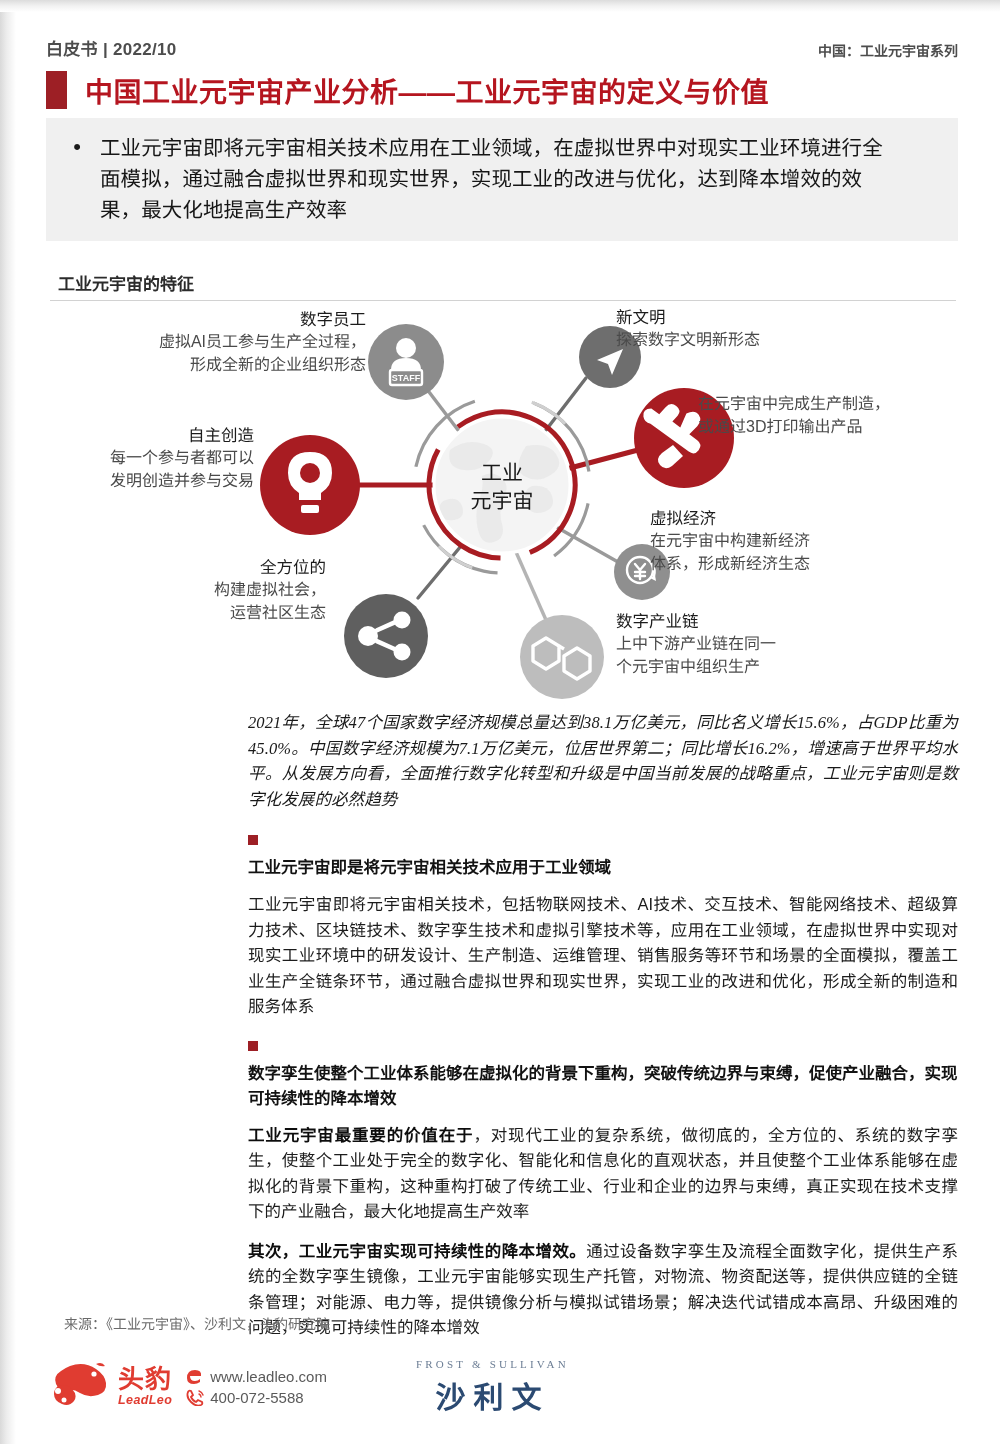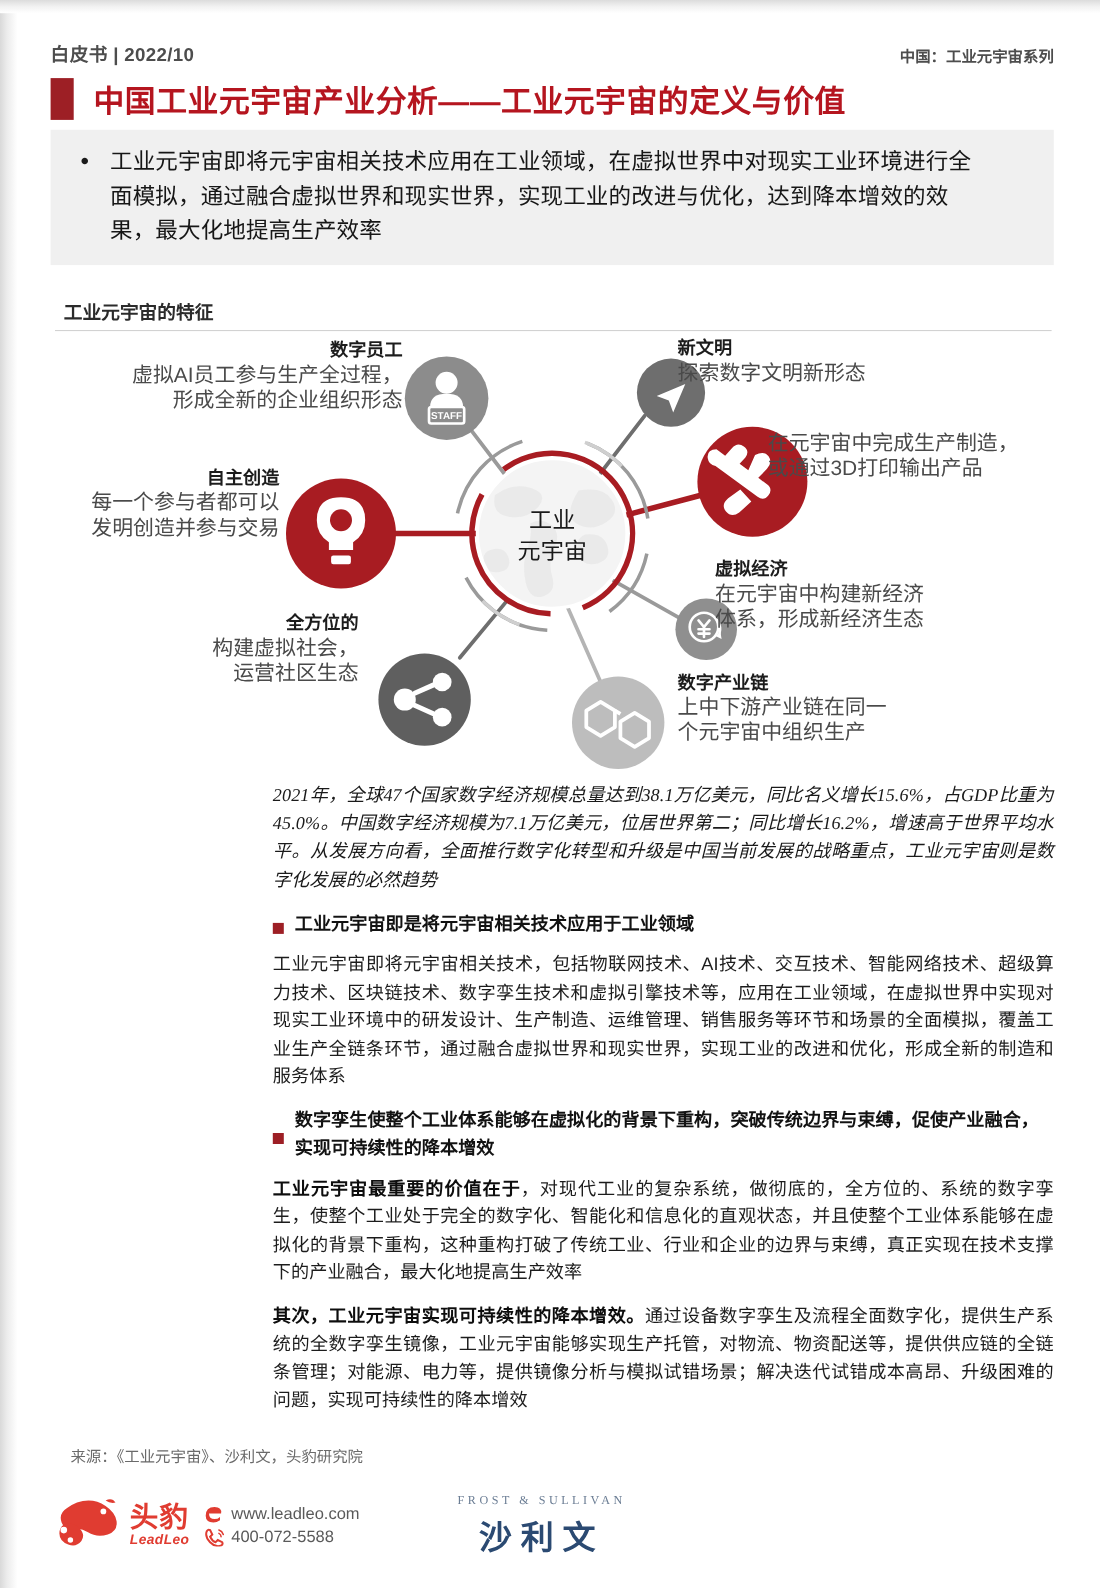--- a/index.html
+++ b/index.html
@@ -130,27 +130,27 @@
     width: 912px;
     height: 405px;
   }
   .diagram svg { display: block; }
 
   .dlabel {
     position: absolute;
   }
   .dlabel .dl-title {
     font-size: 16.5px;
-    font-weight: bold;
+    font-weight: normal;
     color: #1c1c1c;
     white-space: nowrap;
     line-height: 22px;
   }
   .dlabel .dl-desc {
-    font-size: 19px;
+    font-size: 16px;
     color: #4a4a4a;
     line-height: 23px;
     white-space: nowrap;
   }
   .ta-right { text-align: right; }
   .ta-left  { text-align: left; }
 
   
   .body-col {
     position: absolute;
@@ -164,22 +164,23 @@
     line-height: 25.5px;
     font-style: italic;
     font-family: "Liberation Serif", "DejaVu Serif", serif;
     color: #1a1a1a;
     text-align: justify;
     letter-spacing: .1px;
   }
   .sub-head {
     display: flex;
     gap: 10px;
-    align-items: center;
+    align-items: flex-start;
     margin: 0 0 12px 0;
+    flex-direction: column;
   }
   .sub-head .sq {
     width: 10px; height: 10px;
     background: #9d1f25;
     flex: none;
     margin-top: 7px;
   }
   .sub-head .sh-text {
     font-size: 16.5px;
     font-weight: bold;

